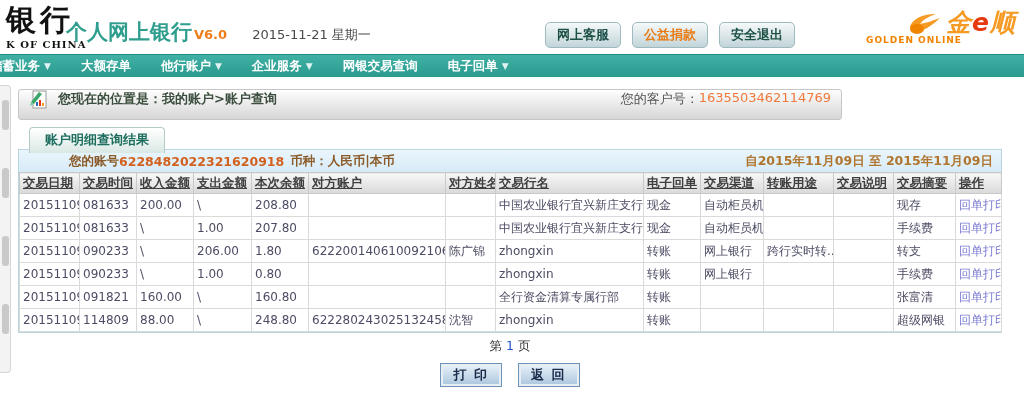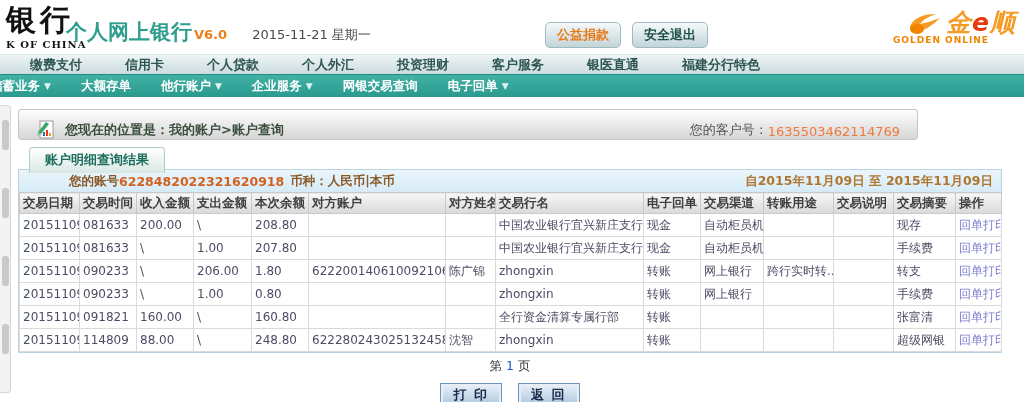--- a/index.html
+++ b/index.html
@@ -13,21 +13,21 @@
   .logo-cn { font-size:30px; font-weight:bold; letter-spacing:4px; font-family:"DejaVu Serif","Liberation Serif",serif; }
   .logo-en { font-size:10px; font-weight:bold; letter-spacing:1px; font-family:"DejaVu Serif","Liberation Serif",serif; margin-top:-2px; }
   .title-group { position:absolute; left:66px; top:18px; white-space:nowrap; }
   .product-title { color:#2f9e8e; font-size:21px; font-weight:bold; }
   .version { color:#f07d1a; font-size:13px; font-weight:bold; margin-left:2px; }
   .date { color:#4a4a4a; font-size:13px; margin-left:20px; }
   .top-buttons { position:absolute; left:545px; top:22px; display:flex; gap:11px; }
   .top-btn { display:inline-block; padding:3px 11px; font-size:13px; font-weight:bold; color:#1c4f46;
     background:linear-gradient(#f5f9fa,#c2d5d9); border:1px solid #9fbabe; border-radius:5px; cursor:pointer; white-space:nowrap; }
   .top-btn.charity { color:#e87b14; }
-  .brand { position:absolute; right:8px; top:6px; text-align:center; width:150px; }
+  .brand { position:absolute; right:8px; top:6px; text-align:left; width:150px; }
   .brand-row { display:flex; align-items:center; justify-content:flex-end; }
   .brand-swoosh { width:40px; height:30px; }
   .brand-name { font-size:25px; font-weight:bold; color:#f59a23; font-style:italic; letter-spacing:1px; }
   .brand-name .e { color:#e8380d; }
   .brand-sub { font-size:9px; font-weight:bold; color:#f08300; letter-spacing:1px; margin-top:-4px; }
 
   
   .nav1 { height:20px; background:linear-gradient(#eef4f6,#ccdce0); border-top:1px solid #dfe8ea;
     display:flex; align-items:center; gap:43px; padding-left:30px; }
   .nav1-item { font-size:13px; font-weight:bold; color:#2d5650; cursor:pointer; white-space:nowrap; }
@@ -38,22 +38,22 @@
 
   
   .content { position:relative; padding:12px 0 0 18px; }
 
   .sliver { position:absolute; left:0; top:8px; width:11px; height:288px;
     background:#f3f3f3; border:1px solid #d6d6d6; border-left:none; border-radius:0 4px 4px 0; }
   .sliver .pill { width:7px; height:30px; background:#c9c9c9; border-radius:3px; margin:0 auto; }
   .sliver .pill + .pill { margin-top:38px; }
   .sliver .pill:first-child { margin-top:14px; }
 
-  .breadcrumb-bar { width:900px; height:31px; background:linear-gradient(#fefefe,#d6d6d6);
-    border:1px solid #c6c6c6; border-radius:3px; display:flex; align-items:flex-end; padding:0 17px; }
+  .breadcrumb-bar { width:824px; height:31px; background:linear-gradient(#fefefe,#d6d6d6);
+    border:1px solid #c6c6c6; border-radius:3px; display:flex; align-items:flex-start; padding:0 10px; }
   .loc-icon { width:20px; height:19px; margin-right:9px; }
   .loc-text { font-size:13px; font-weight:bold; color:#3c4f3f; }
   .bc-spacer { flex:1; }
   .client-label { font-size:13px; color:#555; }
   .client-no { font-size:13px; color:#f0793c; }
 
   .tab-row { margin-top:7px; height:23px; }
   .tab { display:inline-block; margin-left:11px; padding:3px 15px 4px;
     background:linear-gradient(#ffffff,#d9e8e4); border:1px solid #b5cbc6; border-bottom:none;
     border-radius:4px 4px 0 0; color:#1d6e5f; font-weight:bold; font-size:13px; position:relative; z-index:2; cursor:pointer; }
@@ -63,21 +63,21 @@
     background:linear-gradient(#eaf5fc,#d6ebf7); font-size:12.5px; font-weight:bold; white-space:nowrap; }
   .acct-label { color:#8a5a28;margin-left:42px; }
   .acct-no { color:#d2601e; }
   .currency-label { color:#8a5a28; margin-left:6px; }
   .currency { color:#8a5a28; }
   .ab-spacer { flex:1; }
   .date-range { color:#b0752f; }
 
   table.tx { width:100%; border-collapse:collapse; table-layout:fixed; font-size:12px; }
   table.tx th { background:linear-gradient(#f7f7f7,#d9d9d9); border:1px solid #c9c9c9;
-    color:#3f3f3f; font-weight:bold; height:21px; text-align:left; padding:0 3px; font-size:12.5px; white-space:nowrap; overflow:hidden; }
+    color:#3f3f3f; font-weight:bold; height:21px; text-align:left; padding:0 3px; font-size:12.5px; white-space:nowrap; overflow:hidden;text-decoration:underline; }
   table.tx td { border:1px solid #dadada; height:23px; padding:0 3px; color:#4c4c64;
     white-space:nowrap; overflow:hidden; text-overflow:clip; }
   table.tx td a { color:#7b7bd2; text-decoration:none; cursor:pointer; }
 
   .pagination { width:984px; text-align:center; margin-top:5px; font-size:12.5px; color:#333; }
   .page-num { color:#2255cc; margin:0 4px; }
 
   .footer-buttons { width:984px; display:flex; justify-content:center; gap:16px; margin-top:8px; }
   .f-btn { min-width:60px; padding:2px 12px; font-size:13px; font-weight:bold; color:#1a2a4a;
     background:linear-gradient(#eaf2f9,#a9c5dd); border:1px solid #6e93b8; box-shadow:0 0 0 2px #e7eef4 inset;
@@ -91,46 +91,36 @@
   <div class="header">
     <div class="logo">
       <div class="logo-cn">银行</div>
       <div class="logo-en">K OF CHINA</div>
     </div>
     <div class="title-group">
       <span class="product-title">个人网上银行</span><span class="version">V6.0</span>
       <span class="date">2015-11-21 星期一</span>
     </div>
     <div class="top-buttons">
+      <span class="top-btn">网上客服</span>
       <span class="top-btn charity">公益捐款</span>
       <span class="top-btn">安全退出</span>
     </div>
     <div class="brand">
       <div class="brand-row">
         <svg class="brand-swoosh" viewBox="0 0 40 30">
           <path d="M4 18 Q10 6 30 6 Q18 10 14 16 Q24 14 34 10 Q22 22 10 24 Q5 24 4 18 Z" fill="#f59a23"></path>
           <ellipse cx="11" cy="21" rx="7" ry="5" fill="#f08300"></ellipse>
         </svg>
         <span class="brand-name"><span>金</span><span class="e">e</span><span>顺</span></span>
       </div>
       <div class="brand-sub">GOLDEN ONLINE</div>
     </div>
   </div>
 
-  <div class="nav1">
-
-  <span class="nav1-item">缴费支付</span>
-      <span class="nav1-item">信用卡</span>
-      <span class="nav1-item">个人贷款</span>
-      <span class="nav1-item">个人外汇</span>
-      <span class="nav1-item">投资理财</span>
-      <span class="nav1-item">客户服务</span>
-      <span class="nav1-item">银医直通</span>
-      <span class="nav1-item">福建分行特色</span>
-    </div>
 
   <div class="nav2">
     <span class="nav2-item">
         <span>储蓄业务</span>
         <span class="caret">▼</span>
       </span>
     <span class="nav2-item">
         <span>大额存单</span>
       </span>
     <span class="nav2-item">

